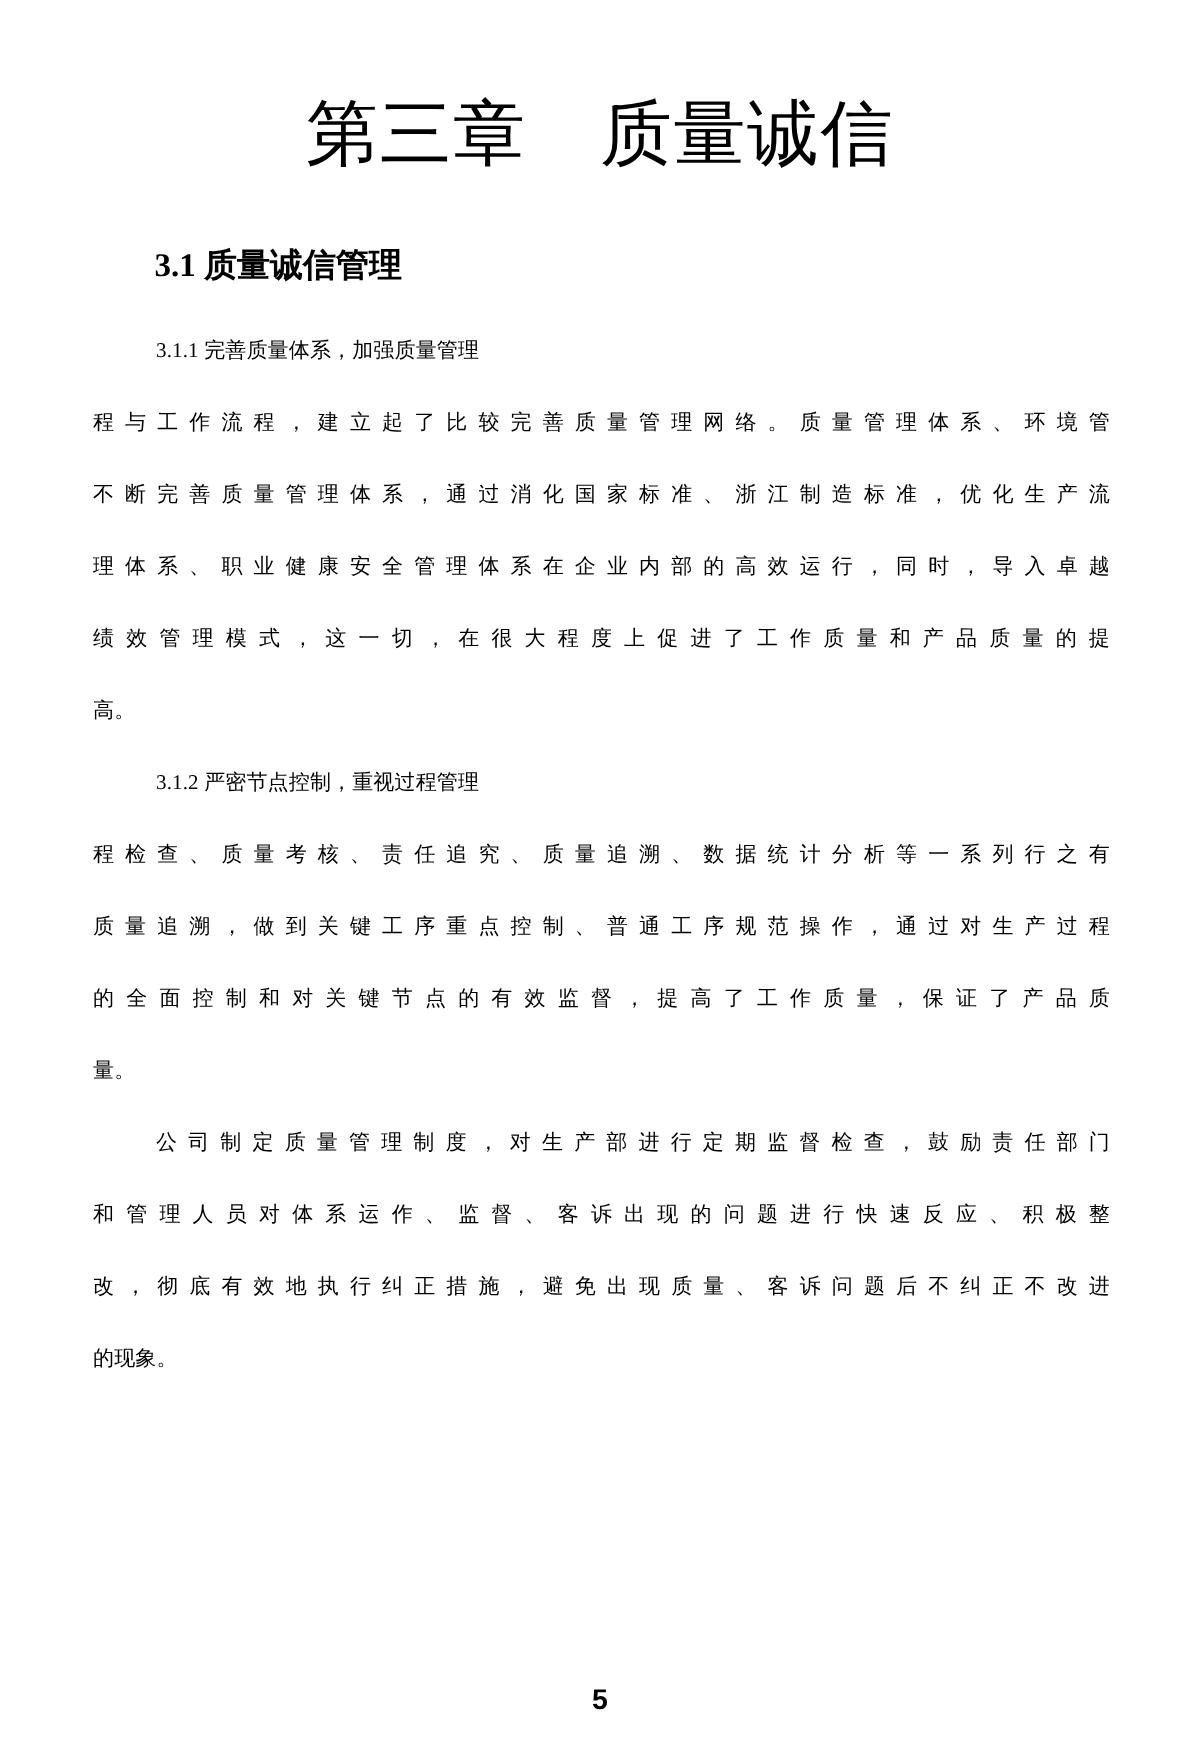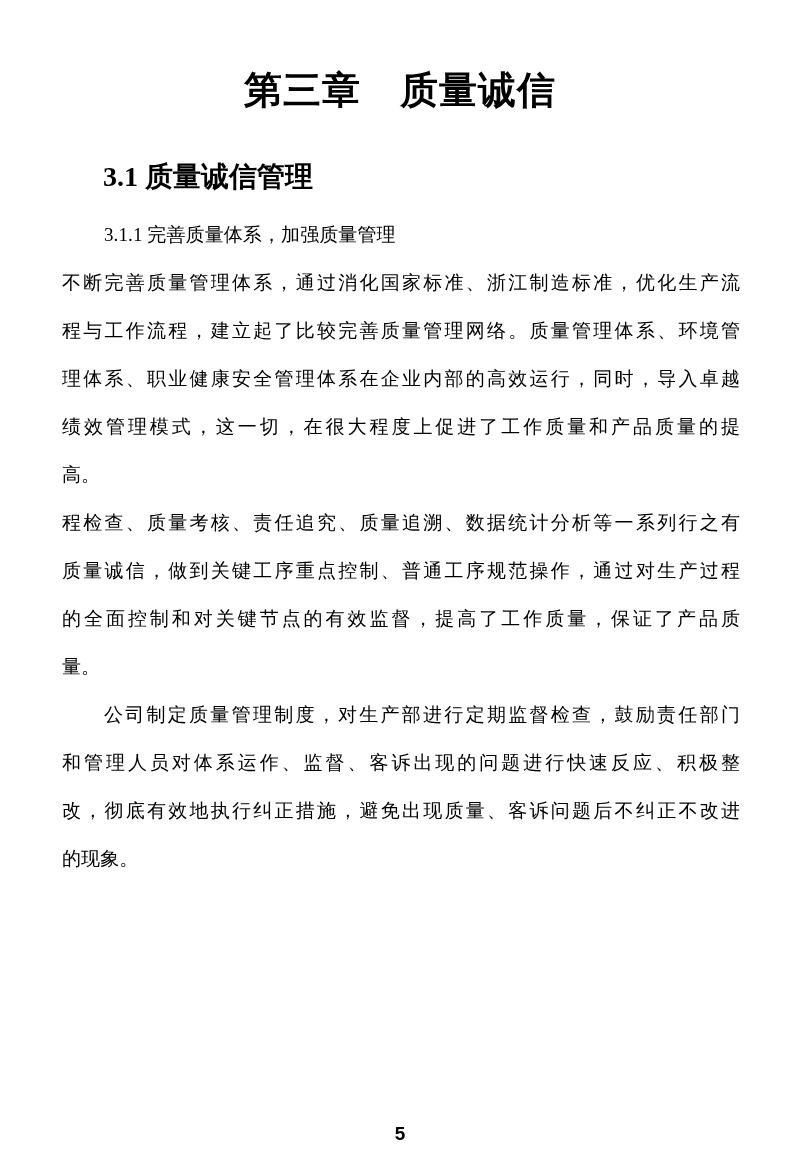--- a/index.html
+++ b/index.html
@@ -15,41 +15,41 @@
     color: #000000;
     font-family: "Liberation Serif", "DejaVu Serif", serif;
     overflow: hidden;
   }
   .doc-title {
     position: absolute;
     top: 68px;
     left: 0;
     width: 100%;
     text-align: center;
-    font-size: 38px;
+    font-size: 48px;
     line-height: 44px;
-    font-weight: 700;
+    font-weight: 400;
     letter-spacing: 1px;
     white-space: nowrap;
   }
   .section-heading {
     position: absolute;
     top: 163px;
     left: 103px;
-    font-size: 28px;
+    font-size: 22px;
     line-height: 27px;
     font-weight: 700;
     white-space: nowrap;
   }
   .content {
     position: absolute;
     top: 211px;
     left: 62px;
     width: 678px;
-    font-size: 19px;
+    font-size: 14px;
     line-height: 48px;
     letter-spacing: 0.1px;
   }
   .line {
     height: 48px;
     white-space: nowrap;
     text-align: justify;
     text-align-last: justify;
   }
   .line.indent {
@@ -77,27 +77,28 @@
 </head>
 <body>
 
 <div class="page">
   <div class="doc-title">第三章　质量诚信</div>
 
   <div class="section-heading">3.1 质量诚信管理</div>
 
   <div class="content">
       <div class="line subheading">3.1.1 完善质量体系，加强质量管理</div>
+      <div class="line">程与工作流程，建立起了比较完善质量管理网络。质量管理体系、环境管</div>
       <div class="line">不断完善质量管理体系，通过消化国家标准、浙江制造标准，优化生产流</div>
-      <div class="line">程与工作流程，建立起了比较完善质量管理网络。质量管理体系、环境管</div>
       <div class="line">理体系、职业健康安全管理体系在企业内部的高效运行，同时，导入卓越</div>
       <div class="line">绩效管理模式，这一切，在很大程度上促进了工作质量和产品质量的提</div>
       <div class="line flush-left">高。</div>
+      <div class="line subheading">3.1.2 严密节点控制，重视过程管理</div>
       <div class="line">程检查、质量考核、责任追究、质量追溯、数据统计分析等一系列行之有</div>
-      <div class="line">质量诚信，做到关键工序重点控制、普通工序规范操作，通过对生产过程</div>
+      <div class="line">质量追溯，做到关键工序重点控制、普通工序规范操作，通过对生产过程</div>
       <div class="line">的全面控制和对关键节点的有效监督，提高了工作质量，保证了产品质</div>
       <div class="line flush-left">量。</div>
       <div class="line indent">公司制定质量管理制度，对生产部进行定期监督检查，鼓励责任部门</div>
       <div class="line">和管理人员对体系运作、监督、客诉出现的问题进行快速反应、积极整</div>
       <div class="line">改，彻底有效地执行纠正措施，避免出现质量、客诉问题后不纠正不改进</div>
       <div class="line flush-left">的现象。</div>
     </div>
 
   <div class="page-number">5</div>
 </div>

